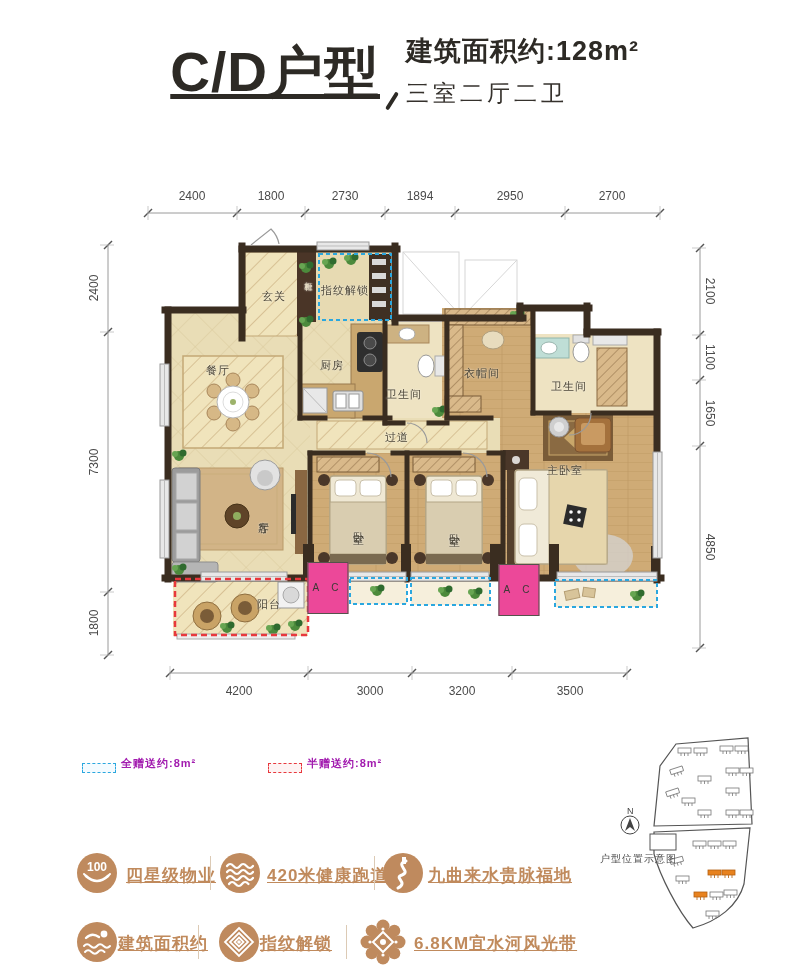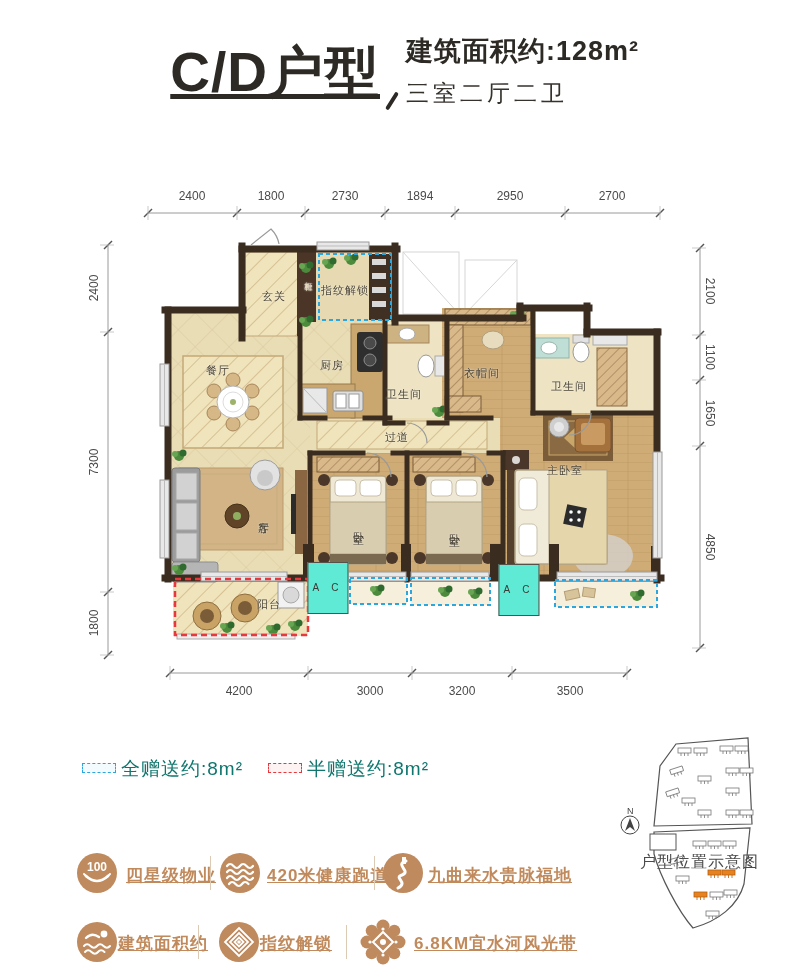--- a/index.html
+++ b/index.html
@@ -21,33 +21,33 @@
   .dimv{position:absolute;font-size:12px;color:#4a4a4a;width:44px;text-align:center;
         transform:rotate(-90deg);transform-origin:center;}
   .dimvr{position:absolute;font-size:12px;color:#4a4a4a;width:44px;text-align:center;
         transform:rotate(90deg);transform-origin:center;}
   
   .plan{position:absolute;left:145px;top:228px;width:520px;height:435px;text-decoration:underline;}
   .room-label{position:absolute;color:#4b4537;font-size:11px;letter-spacing:1px;white-space:nowrap;
               transform:translate(-50%,-50%);text-shadow:0 0 2px rgba(255,255,255,.8);}
   .room-label.vert{writing-mode:vertical-rl;letter-spacing:2px;}
   .room-label.tiny{font-size:8px;color:#e8ddc2;letter-spacing:0;}
-  .ac-box{position:absolute;background:#5eead4;border:1.5px solid #55524c;color:#3c3a36;
+  .ac-box{position:absolute;background:#ec4899;border:1.5px solid #55524c;color:#3c3a36;
           font-size:10px;letter-spacing:5px;text-align:center;line-height:18px;
           transform:translate(-50%,-50%);padding:16px 4px;}
   
   .legend-swatch{position:absolute;height:8px;width:32px;background:#f4fbff;}
-  .legend-label{position:absolute;font-size:19px;color:#0f766e;letter-spacing:1px;}
+  .legend-label{position:absolute;font-size:11px;color:#a21caf;letter-spacing:1px;font-weight:bold;}
   
   .feat-label{position:absolute;font-size:17px;font-weight:700;color:#c08a5c;letter-spacing:1px;white-space:nowrap;text-decoration:underline;}
   .feat-div{position:absolute;width:1px;height:34px;background:#dccab5;}
   
   .sitemap{position:absolute;left:598px;top:736px;width:200px;height:230px;}
   .north-label{position:absolute;font-size:9px;color:#444;}
-  .site-caption{position:absolute;font-size:16px;color:#4a4a4a;letter-spacing:1px;margin-left:40px;}
+  .site-caption{position:absolute;font-size:10px;color:#4a4a4a;letter-spacing:1px;}
 </style>
 </head>
 <body>
 
 <div class="hdr-left">
   <div class="hdr-title">C/D户型</div>
 </div>
 <div class="hdr-slash"></div>
 <div class="hdr-right">
   <div class="hdr-area">建筑面积约:128m²</div>

